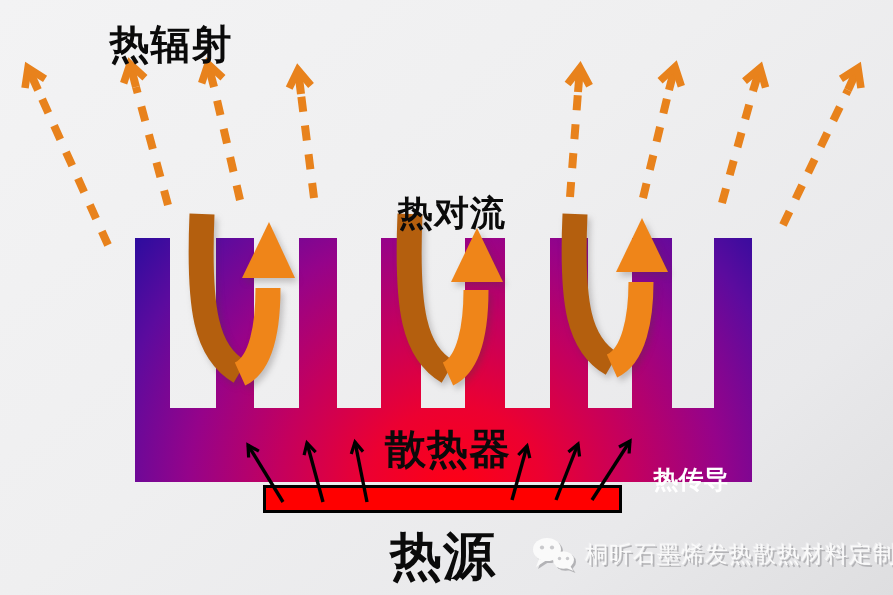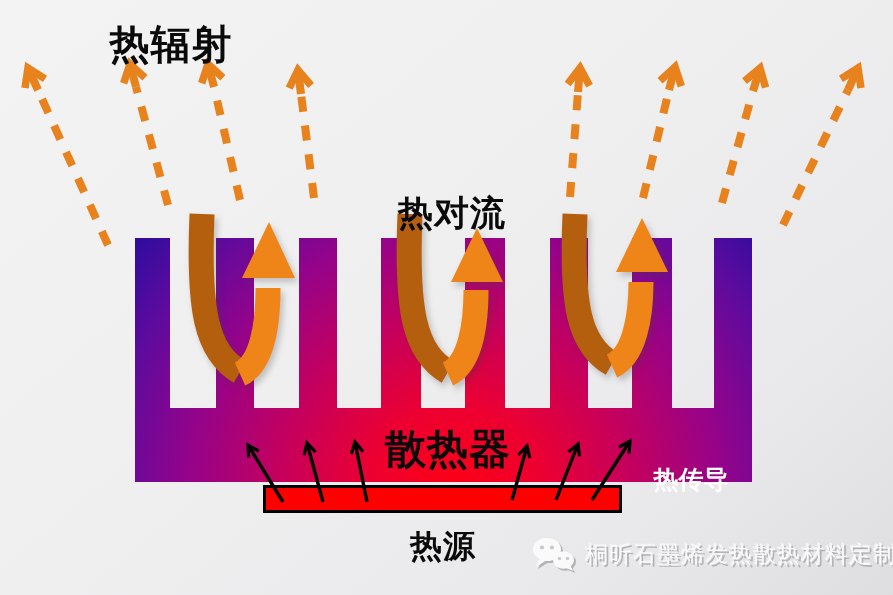--- a/index.html
+++ b/index.html
@@ -14,21 +14,21 @@
   .stage svg.diagram{position:absolute;left:0;top:0;}
   .lbl{
     position:absolute;transform:translateX(-50%);
     font-weight:bold;color:#0a0a0a;line-height:1;white-space:nowrap;
     letter-spacing:1px;
   }
   .lbl-radiation{left:171px;top:24px;font-size:40px;}
   .lbl-convection{left:452px;top:196px;font-size:35px;}
   .lbl-radiator{left:448px;top:429px;font-size:41px;}
   .lbl-conduction{left:691px;top:438px;font-size:25px;color:#ffffff;letter-spacing:0;margin-top:29px;}
-  .lbl-source{left:443px;top:530px;font-size:32px;}
+  .lbl-source{left:443px;top:530px;font-size:52px;}
   .watermark{
     position:absolute;left:531px;top:537px;
     display:flex;align-items:center;gap:8px;
   }
   .watermark .wm-text{
     font-size:23px;color:#fafafa;letter-spacing:1px;white-space:nowrap;
     text-shadow:2px 2px 0 #b3b3b6, -1px -1px 0 #ededef;
   }
   .conv-shadow{filter:drop-shadow(3px 4px 3px rgba(70,60,60,0.28));}
 </style>

